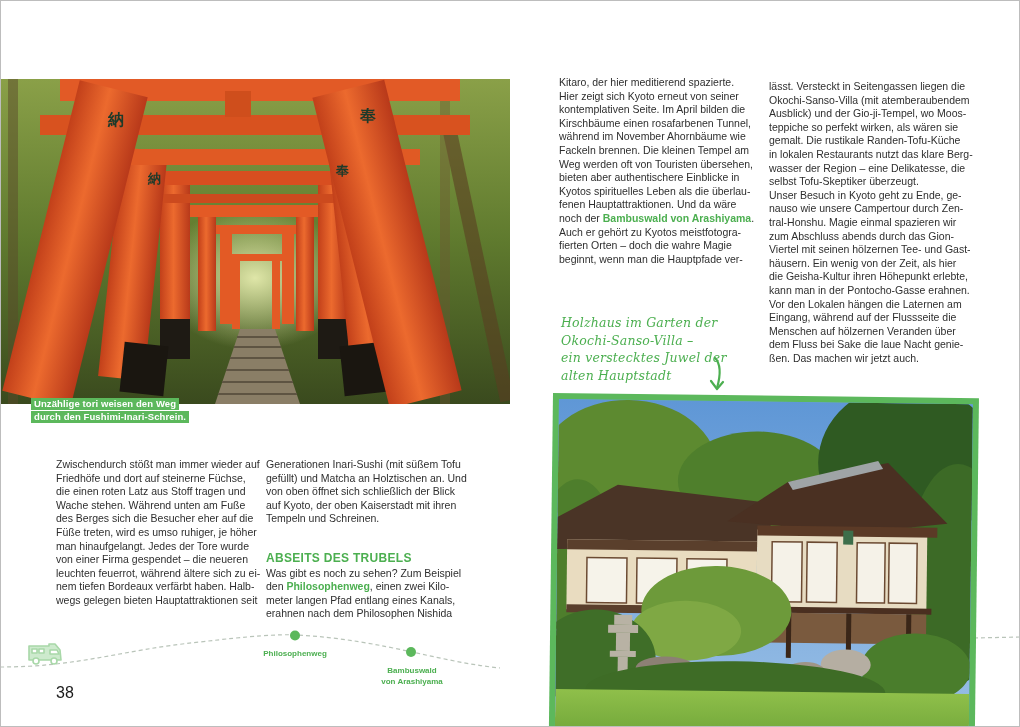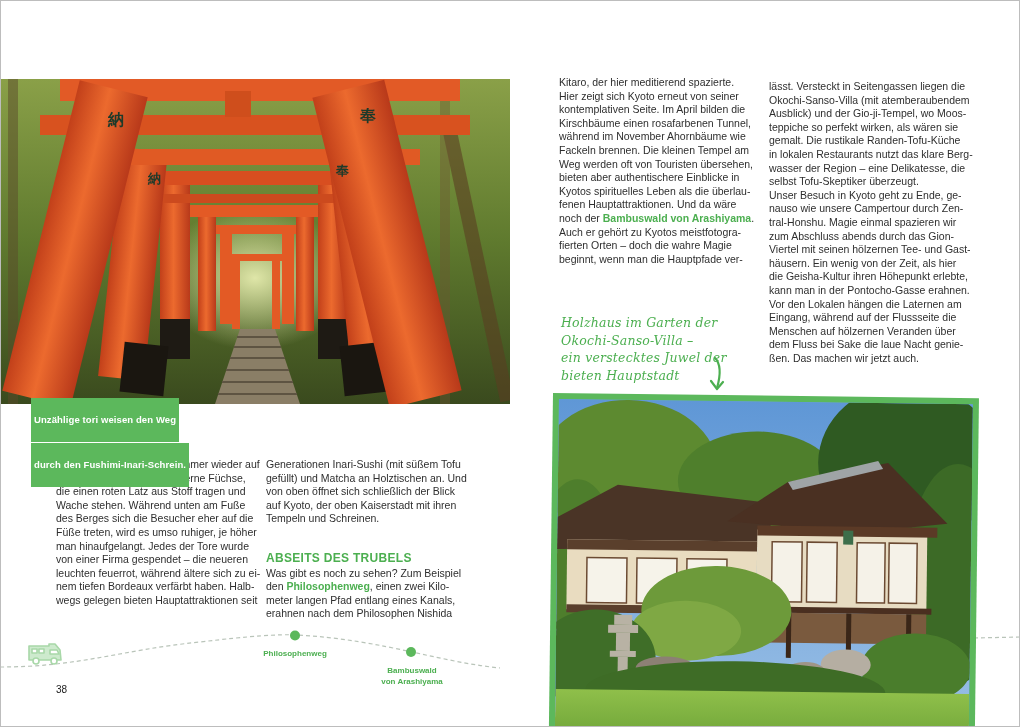--- a/index.html
+++ b/index.html
@@ -15,21 +15,21 @@
   }
   .photo-torii svg { display: block; width: 100%; height: 100%; }
 
   .caption {
     position: absolute; left: 31px; top: 398px;
     display: flex; flex-direction: column; align-items: flex-start; gap: 1px;
     z-index: 5;
   }
   .caption span {
     background: #5cb85c; color: #ffffff; font-weight: 700; font-size: 9.5px; line-height: 12px;
-    padding: 16px 3px; letter-spacing: 0.1px;
+    padding: 0 3px; letter-spacing: 0.1px;
   }
 
   
   .col {
     position: absolute; font-size: 10.5px; line-height: 13.6px; color: #2e2e2e;
   }
   .col p { white-space: nowrap; }
   .col .hl { color: #4caf50; font-weight: 700; }
   .col .sub { color: #4caf50; font-weight: 700; font-size: 12px; letter-spacing: 0.3px; margin-top: 26px; margin-bottom: 1px; }
 
@@ -58,21 +58,21 @@
 
   
   .route { position: absolute; left: 0; top: 620px; width: 1020px; height: 60px; z-index: 1; }
   .route-label {
     position: absolute; color: #4caf50; font-weight: 700; font-size: 8px; line-height: 11px; text-align: center; z-index: 2;
   }
   .route-label.philo { left: 262px; top: 648px; width: 66px; }
   .route-label.bambus { left: 374px; top: 665px; width: 76px; }
   .camper { position: absolute; left: 27px; top: 642px; width: 36px; height: 24px; z-index: 2; }
 
-  .page-number { position: absolute; left: 56px; top: 684px; font-size: 10px; font-weight: 400; color: #1a1a1a; }
+  .page-number { position: absolute; left: 56px; top: 684px; font-size: 16px; font-weight: 400; color: #1a1a1a; }
 </style>
 </head>
 <body>
 
 <div class="page-border"></div>
 
 <div class="photo-torii">
   <svg viewBox="0 0 510 325" preserveAspectRatio="none">
     <defs>
       <linearGradient id="forest" x1="0" y1="0" x2="0" y2="1">
@@ -243,21 +243,21 @@
   <p>Eingang, während auf der Flussseite die</p>
   <p>Menschen auf hölzernen Veranden über</p>
   <p>dem Fluss bei Sake die laue Nacht genie-</p>
   <p>ßen. Das machen wir jetzt auch.</p>
 </div>
 
 <div class="handnote">
   <p>Holzhaus im Garten der</p>
   <p>Okochi-Sanso-Villa –</p>
   <p>ein verstecktes Juwel der</p>
-  <p>bieten Hauptstadt</p>
+  <p>alten Hauptstadt</p>
 </div>
 <svg class="hand-arrow" viewBox="0 0 22 36">
   <path d="M8,2 C14,8 14,18 10,32" fill="none" stroke="#4caf50" stroke-width="2.2" stroke-linecap="round"></path>
   <path d="M4,25 L10,33 L16,26" fill="none" stroke="#4caf50" stroke-width="2.2" stroke-linecap="round" stroke-linejoin="round"></path>
 </svg>
 
 <div class="photo-villa-frame">
   <div class="photo-villa">
     <svg viewBox="0 0 414 340" preserveAspectRatio="none">
       <defs>

